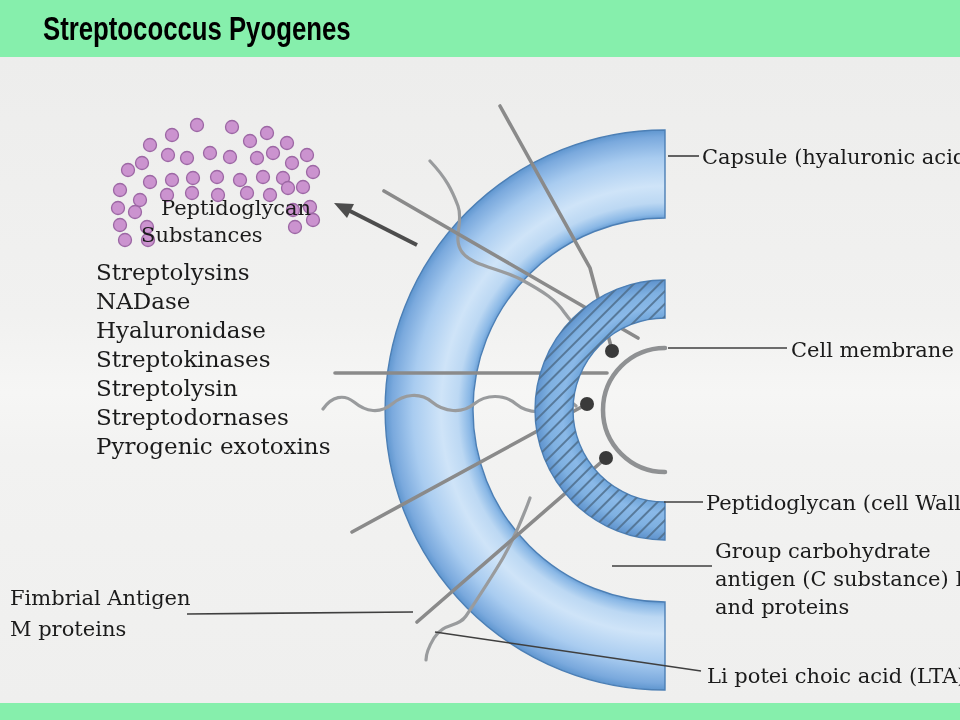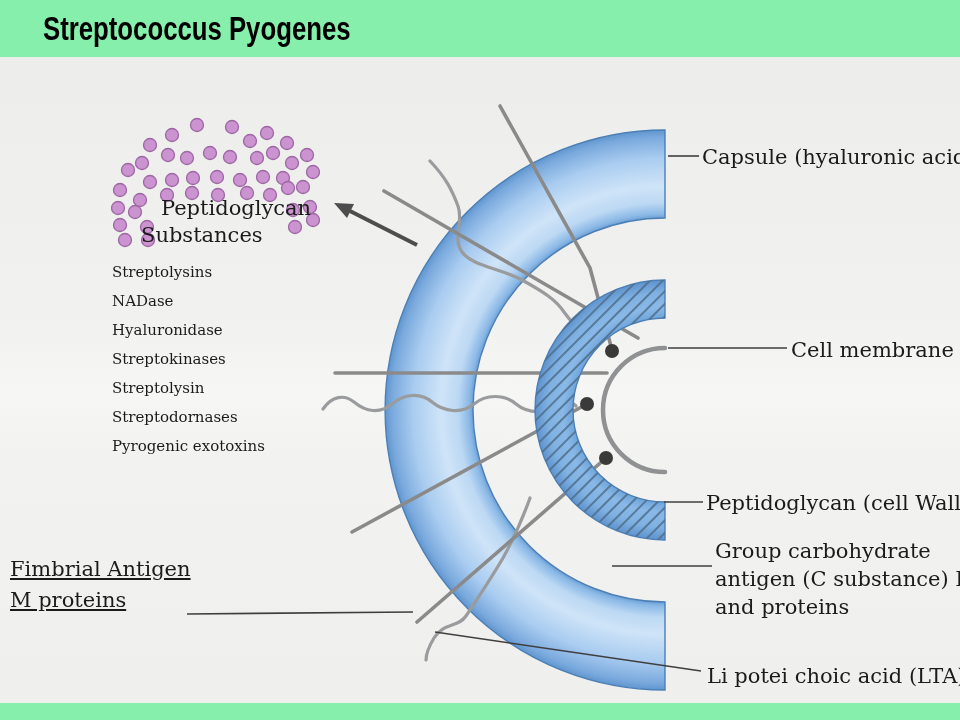--- a/index.html
+++ b/index.html
@@ -5,29 +5,29 @@
   html,body{margin:0;padding:0;background:#ffffff;}
   .stage{position:relative;width:960px;height:720px;overflow:hidden;background:#86efac;
          font-family:"DejaVu Serif","Liberation Serif",serif;color:var(--text,#1b1b1b);}
   .panel{position:absolute;left:0;top:57px;width:960px;height:646px;
          background:linear-gradient(180deg,#ededec 0%,#f1f1f0 40%,#f6f6f5 52%,#f2f2f1 62%,#efefee 100%);}
   svg.diagram{position:absolute;left:0;top:0;width:960px;height:720px;}
   .title{position:absolute;left:43px;top:10px;font-family:"Liberation Sans","DejaVu Sans",sans-serif;
          font-weight:700;font-size:33px;letter-spacing:0px;transform:scaleX(0.78);transform-origin:left top;
          color:#000;white-space:nowrap;}
   .lbl{position:absolute;font-size:21px;line-height:28px;white-space:nowrap;}
-  .list{position:absolute;left:112px;top:258px;font-size:15px;line-height:29px;}
+  .list{position:absolute;left:96px;top:258px;font-size:23px;line-height:29px;}
   .ec1{left:161px;top:194px;}
   .ec2{left:141px;top:221px;}
   .lbl-capsule{left:702px;top:143px;}
   .lbl-membrane{left:791px;top:336px;text-align:center;}
   .lbl-peptido{left:706px;top:489px;}
   .lbl-group{left:715px;top:537px;}
   .lbl-lta{left:707px;top:662px;}
-  .lbl-fimbrial{left:10px;top:554px;line-height:31px;text-decoration:underline;}
+  .lbl-fimbrial{left:10px;top:583px;line-height:31px;}
 </style>
 </head>
 <body>
 
 <div class="stage">
   <div class="panel"></div>
 
   <svg class="diagram" viewBox="0 0 960 720">
     <defs>
       <radialGradient id="capGrad" gradientUnits="userSpaceOnUse" cx="665" cy="410" r="280">

